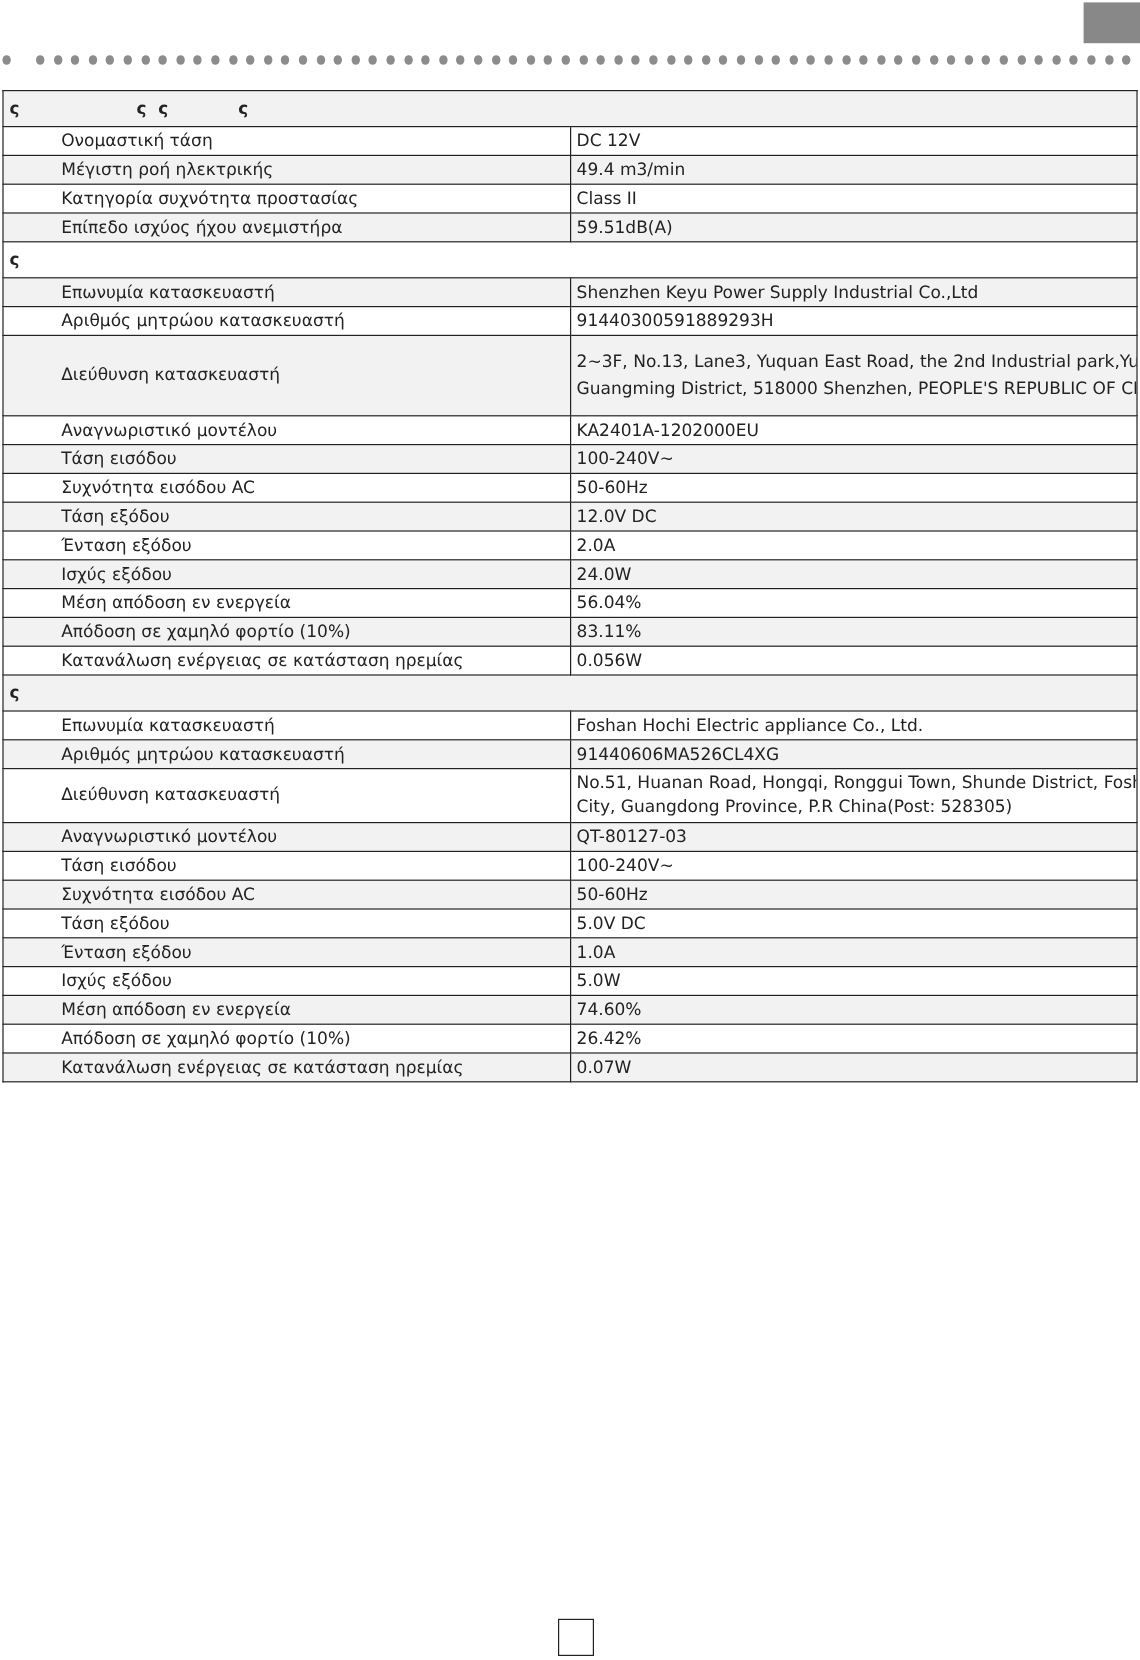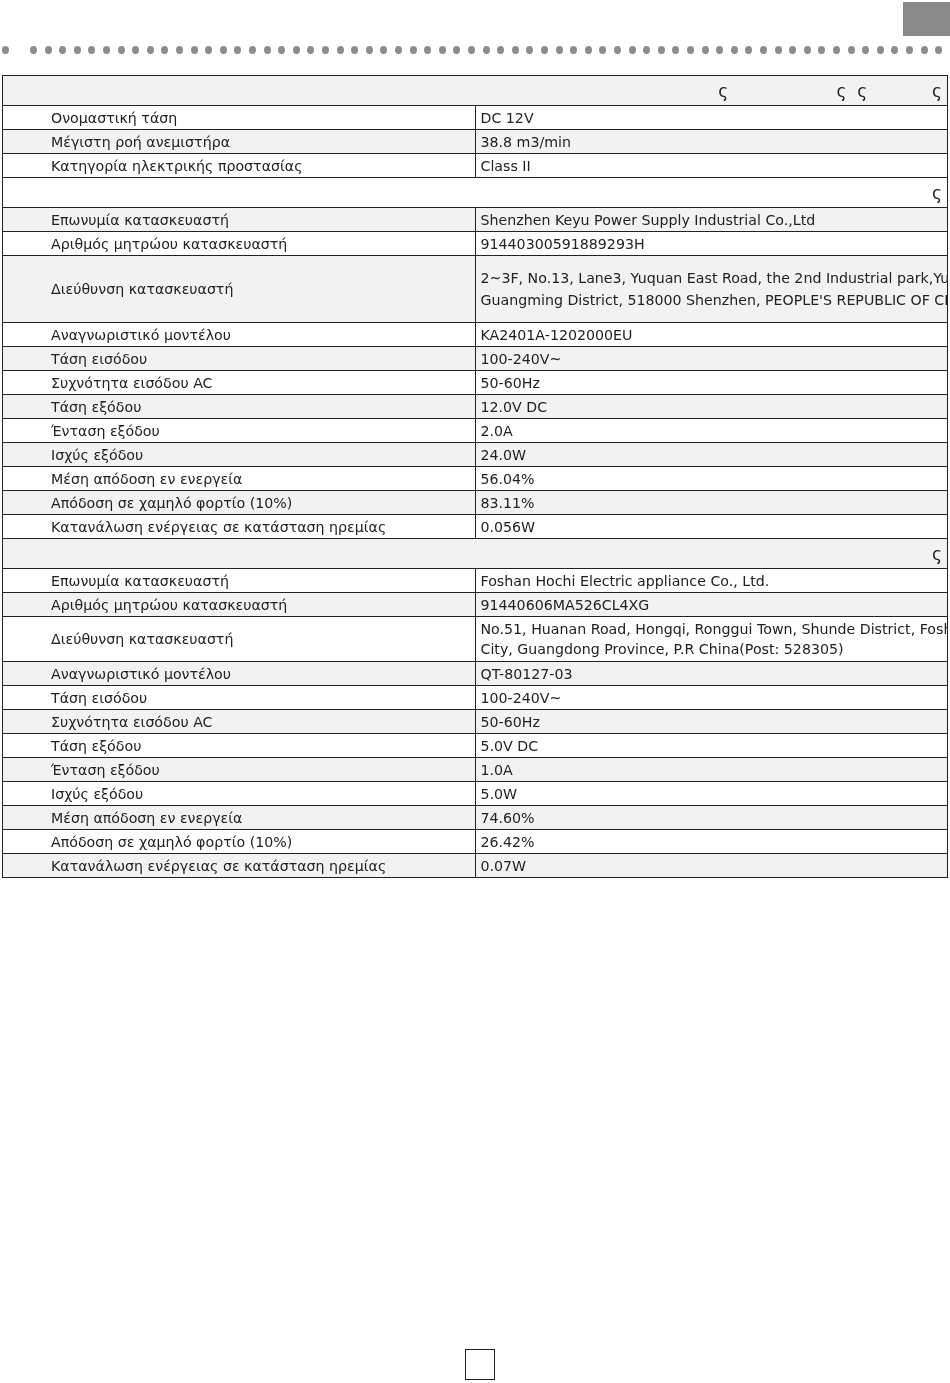--- a/index.html
+++ b/index.html
@@ -6,21 +6,21 @@
     body { width: 950px; height: 1383px; position: relative; overflow: hidden;
       font-family: "DejaVu Sans", sans-serif; color: #222; }
     .tab { position: absolute; left: 903px; top: 2px; width: 47px; height: 34px; background: #888888; }
     .dots { position: absolute; left: 0; top: 44px; width: 950px; height: 12px; }
     .dot { position: absolute; top: 2px; width: 7px; height: 8px; border-radius: 50%; background: #8c8c8c; }
     table.spec { position: absolute; left: 2px; top: 75px; width: 946px; border-collapse: collapse;
       table-layout: fixed; font-size: 14.2px; }
     table.spec td { border: 1px solid #222; padding: 0 5px; height: 23px; line-height: 22px;
       vertical-align: middle; white-space: nowrap; overflow: hidden; }
     table.spec td.k { width: 335px; padding-left: 48px; }
-    table.spec tr.hdr td { text-align: right; height: 29px; background: #f2f2f2; font-weight: normal; font-size: 17px; }
+    table.spec tr.hdr td { text-align: left; height: 29px; background: #f2f2f2; font-weight: bold; font-size: 14px; }
     table.spec tr.alt td { background: #f2f2f2; }
     table.spec tr.tall td { height: 44px; line-height: 20px; }
     table.spec tr.taller td { height: 66px; line-height: 22px; }
     .pbox { position: absolute; left: 465px; top: 1349px; width: 28px; height: 29px; border: 1.5px solid #222; }
   </style>
 </head>
 <body>
 
 <div class="tab"></div>
 <div class="dots" id="dots">
@@ -94,26 +94,30 @@
   <tbody>
 
     <tr class="hdr">
       <td colspan="2" style="white-space:pre">ς                    ς  ς            ς</td>
     </tr>
     <tr>
         <td class="k">Ονομαστική τάση</td>
         <td>DC 12V</td>
       </tr>
     <tr class="alt">
-        <td class="k">Μέγιστη ροή ανεμιστήρα</td>
-        <td>38.8 m3/min</td>
-      </tr>
-    <tr>
-        <td class="k">Κατηγορία ηλεκτρικής προστασίας</td>
+        <td class="k">Μέγιστη ροή ηλεκτρικής</td>
+        <td>49.4 m3/min</td>
+      </tr>
+    <tr>
+        <td class="k">Κατηγορία συχνότητα προστασίας</td>
         <td>Class II</td>
+      </tr>
+    <tr class="alt">
+        <td class="k">Επίπεδο ισχύος ήχου ανεμιστήρα</td>
+        <td>59.51dB(A)</td>
       </tr>
 
     <tr class="hdr">
       <td colspan="2" style="background:#fff">ς</td>
     </tr>
     <tr class="alt">
         <td class="k">Επωνυμία κατασκευαστή</td>
         <td>Shenzhen Keyu Power Supply Industrial Co.,Ltd</td>
       </tr>
     <tr>

